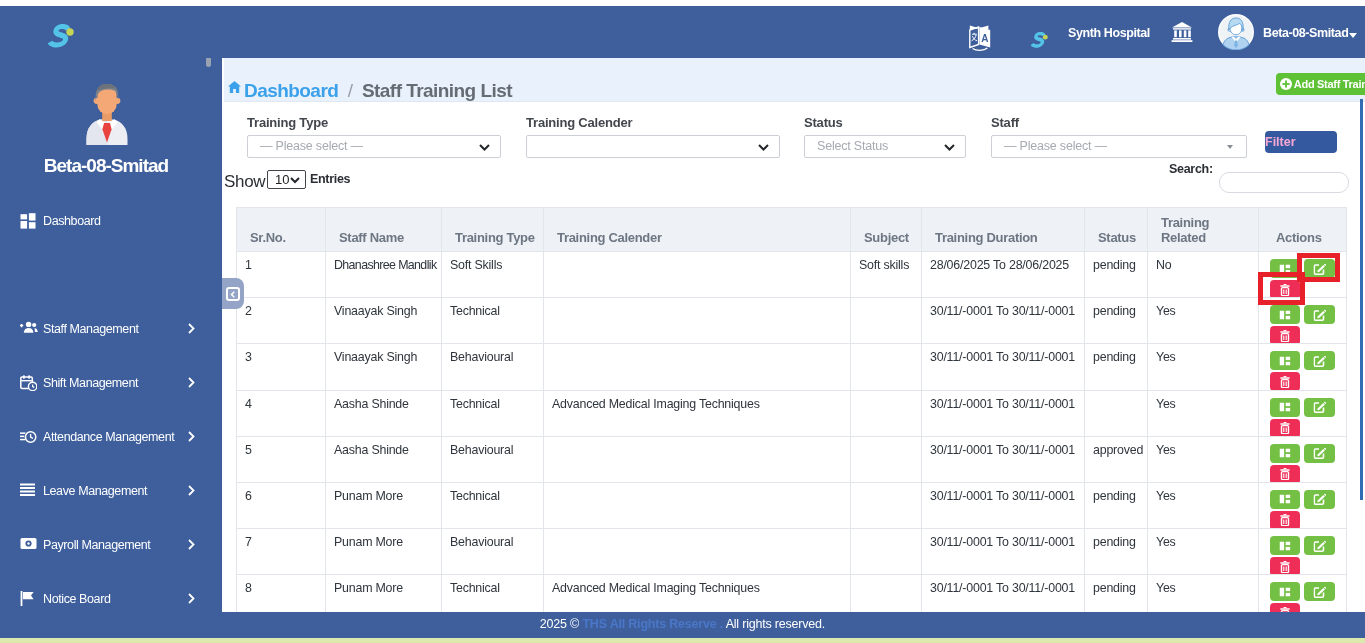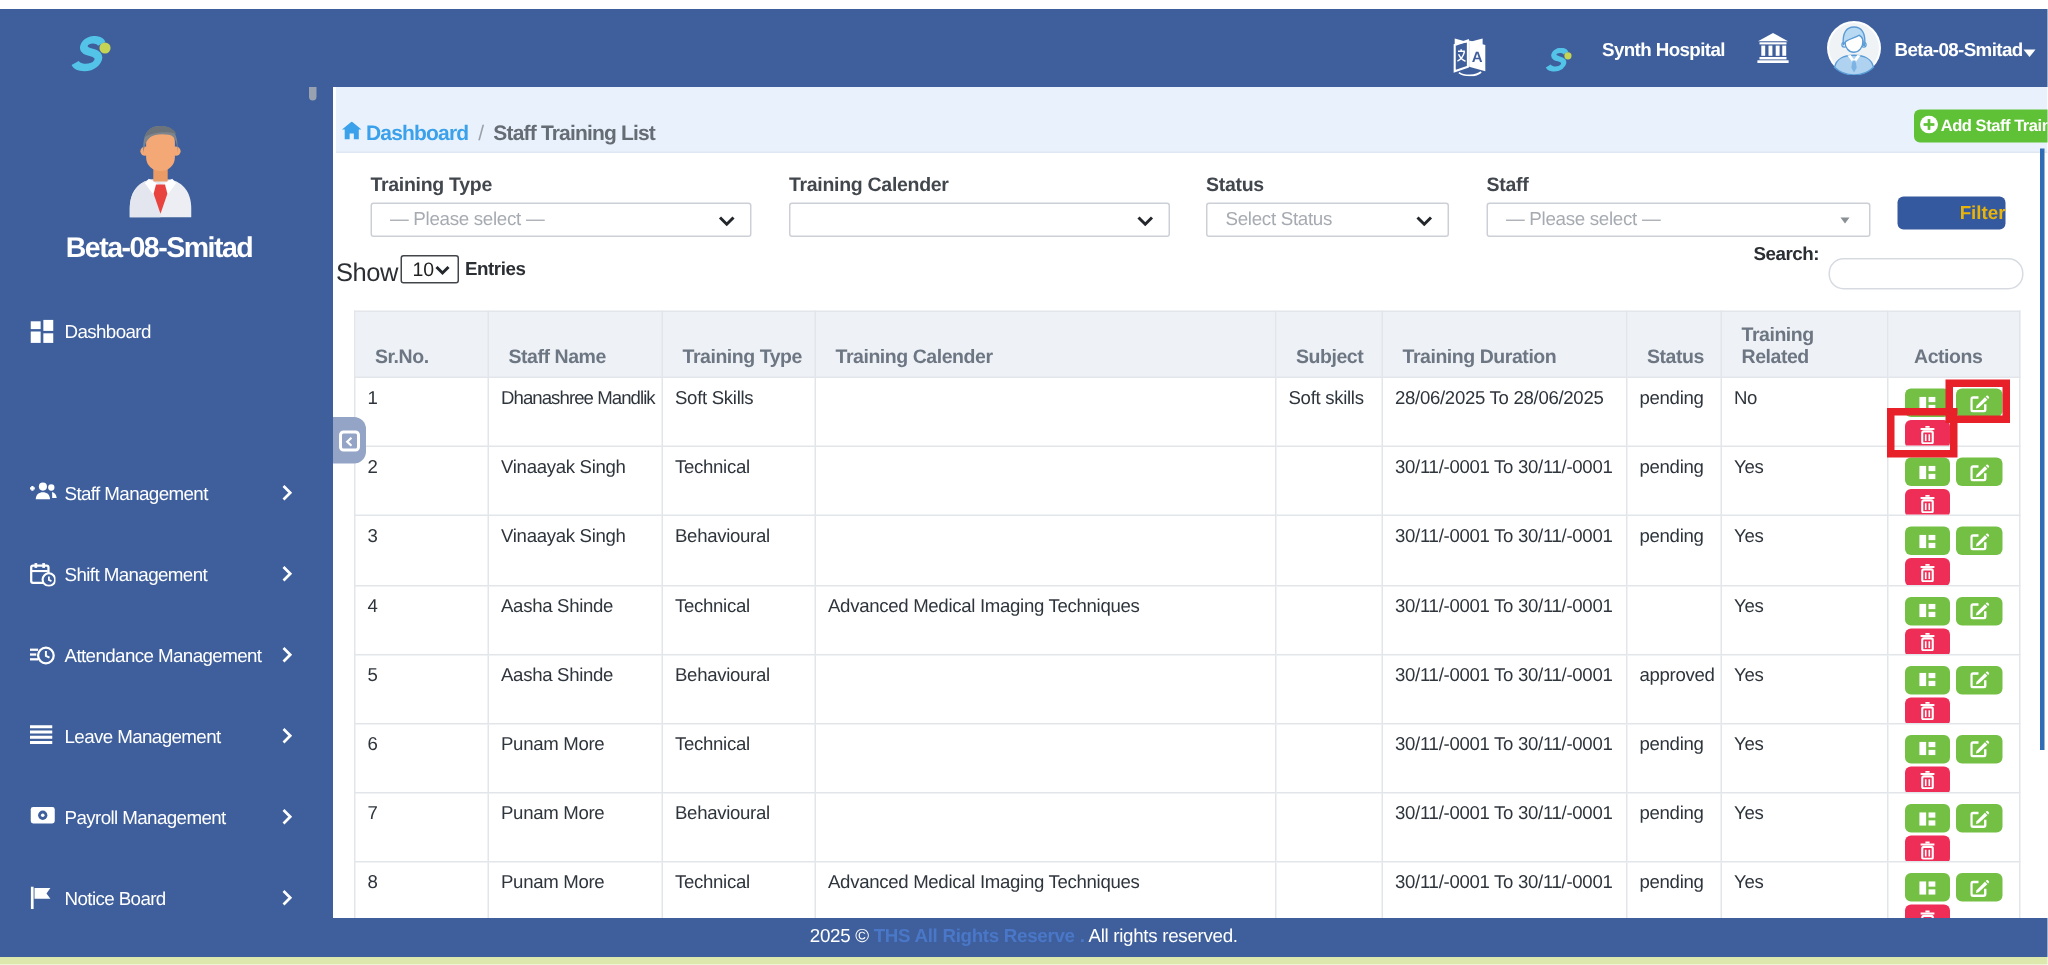--- a/index.html
+++ b/index.html
@@ -219,21 +219,21 @@
         <path d="M1,1 L5.5,5.5 L1,10" stroke="#fff" stroke-width="1.8" fill="none"></path>
       </svg>
   </div>
 </div>
 
 <div id="main" class="abs">
   <div id="crumbbar" class="abs"></div>
   <svg class="abs" style="left:6px; top:23px;" width="13" height="12" viewBox="0 0 13 12">
     <path d="M6.5,0 L13,5.4 L11.2,5.4 L11.2,12 L7.9,12 L7.9,8 L5.1,8 L5.1,12 L1.8,12 L1.8,5.4 L0,5.4 Z" fill="#3ba1eb"></path>
   </svg>
-  <div class="abs" style="left:22px; top:21.5px; font-weight:bold; font-size:14px; letter-spacing:-0.55px;">
+  <div class="abs" style="left:22px; top:21.5px; font-weight:bold; font-size:19px; letter-spacing:-0.55px;">
     <span style="color:#3ba1eb;">Dashboard</span>
     <span style="color:#9aa0a8; font-weight:normal;">&nbsp;/&nbsp;</span>
     <span style="color:#666c74;">Staff Training List</span>
   </div>
 
   <div class="abs" style="left:1014px; top:15px; width:111px; height:22px; background:#5ec136;
     border-radius:4px; color:#fff; font-size:11px; font-weight:bold; text-align:center;
     line-height:22px; letter-spacing:-0.3px; white-space:nowrap;margin-left:40px;">
     <svg style="vertical-align:-2px; margin-right:2px;" width="12" height="12" viewBox="0 0 12 12">
       <circle cx="6" cy="6" r="6" fill="#fff"></circle>
@@ -260,21 +260,21 @@
   <div class="sel" style="left:582px; top:77px; width:162px;">Select Status
     <svg class="chev" width="11" height="7" viewBox="0 0 11 7">
         <path d="M1,1 L5.5,5.5 L10,1" stroke="#23272c" stroke-width="2" fill="none"></path>
       </svg>
   </div>
   <div class="sel" style="left:769px; top:77px; width:256px;">— Please select —
     <div class="abs" style="right:13px; top:9px; width:0; height:0; border-left:3.5px solid transparent;
       border-right:3.5px solid transparent; border-top:4.5px solid #8a8f96;"></div>
   </div>
   <div class="abs" style="left:1043px; top:73px; width:72px; height:22px; background:#35599f;
-    border-radius:4px; color:#eab308; font-weight:bold; font-size:12.5px; text-align:right;
+    border-radius:4px; color:#f9a8d4; font-weight:bold; font-size:12.5px; text-align:left;
     line-height:22px;">Filter</div>
 
   <div class="abs" style="left:2px; top:114px; font-size:17px; color:#2b2f34; font-weight:400; letter-spacing:-0.3px;">Show</div>
   <div class="abs" style="left:45px; top:112px; width:39px; height:19px; border:1px solid #42464b;
     border-radius:2px; font-size:13px; color:#222; padding-left:7px; line-height:17px;">10
     <svg class="abs" style="right:5px; top:6px;" width="10" height="7" viewBox="0 0 10 7">
         <path d="M1,1 L5,5 L9,1" stroke="#23272c" stroke-width="2" fill="none"></path>
       </svg>
   </div>
   <div class="abs" style="left:88px; top:114px; font-size:12.5px; color:#2b2f34; font-weight:600; letter-spacing:-0.3px;">Entries</div>

